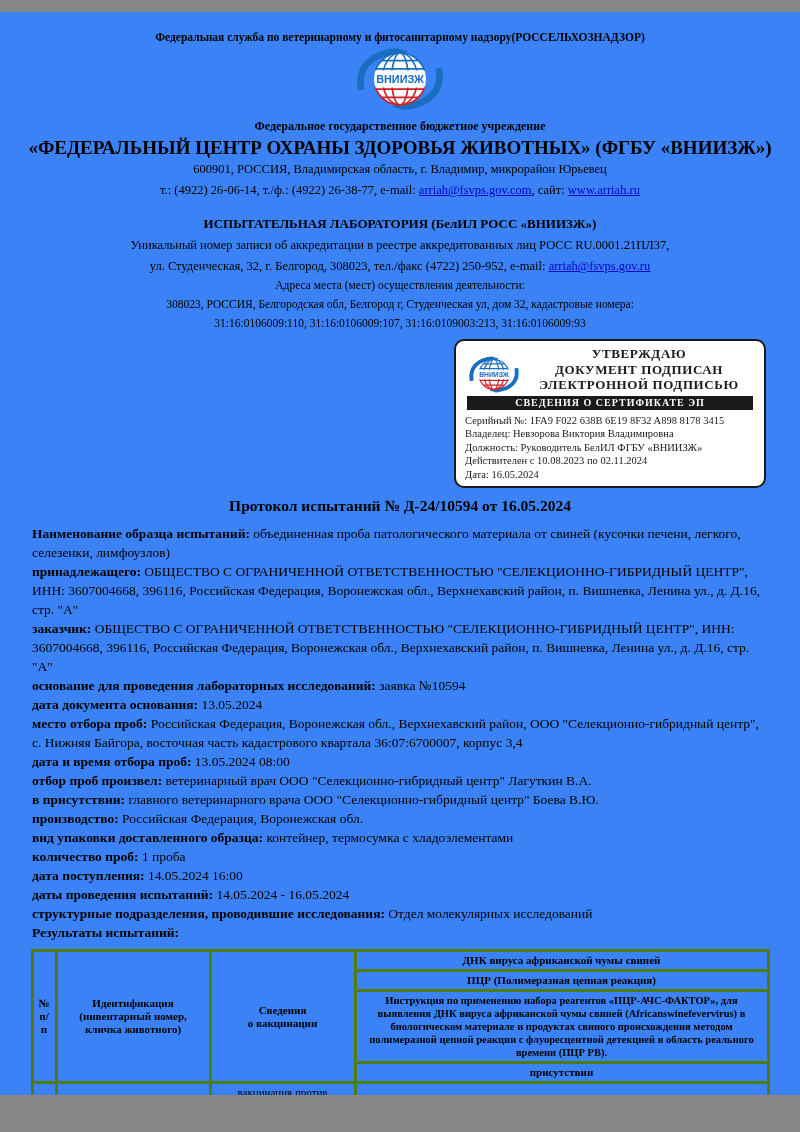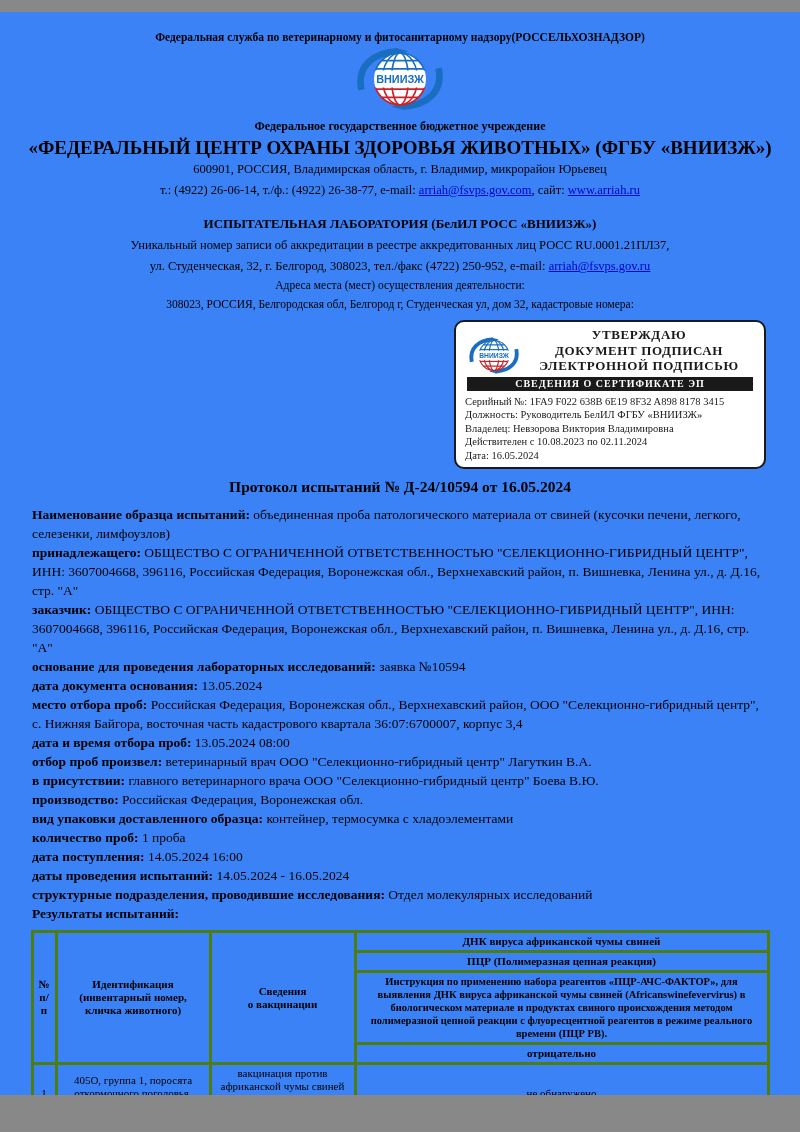--- a/index.html
+++ b/index.html
@@ -100,20 +100,21 @@
     <span>т.: (4922) 26-06-14, т./ф.: (4922) 26-38-77, e-mail: </span><a class="lnk">arriah@fsvps.gov.com</a><span>, сайт: </span><a class="lnk">www.arriah.ru</a>
   </div>
 
   <div class="hdr f-lab-t">ИСПЫТАТЕЛЬНАЯ ЛАБОРАТОРИЯ (БелИЛ РОСС «ВНИИЗЖ»)</div>
   <div class="hdr f-lab">Уникальный номер записи об аккредитации в реестре аккредитованных лиц РОСС RU.0001.21ПЛ37,</div>
   <div class="hdr f-lab">
     <span>ул. Студенческая, 32, г. Белгород, 308023, тел./факс (4722) 250-952, e-mail: </span><a class="lnk">arriah@fsvps.gov.ru</a>
   </div>
   <div class="hdr f-small">Адреса места (мест) осуществления деятельности:</div>
   <div class="hdr f-small">308023, РОССИЯ, Белгородская обл, Белгород г, Студенческая ул, дом 32, кадастровые номера:</div>
+  <div class="hdr f-small">31:16:0106009:110, 31:16:0106009:107, 31:16:0109003:213, 31:16:0106009:93</div>
 
   <div class="stamp">
     <div class="stamp-top">
       <svg width="58" height="37" viewBox="0 0 120 74">
         <defs>
           <clipPath id="ct2">
               <rect x="0" y="0" width="120" height="27"></rect>
             </clipPath>
           <clipPath id="cb2">
               <rect x="0" y="47" width="120" height="27"></rect>
@@ -141,22 +142,22 @@
         <text class="logo-txt" x="60" y="42" font-size="14" text-anchor="middle">ВНИИЗЖ</text>
       </svg>
       <div class="stamp-head">
         <div>УТВЕРЖДАЮ</div>
         <div>ДОКУМЕНТ ПОДПИСАН</div>
         <div>ЭЛЕКТРОННОЙ ПОДПИСЬЮ</div>
       </div>
     </div>
     <div class="stamp-bar">СВЕДЕНИЯ О СЕРТИФИКАТЕ ЭП</div>
     <div class="stamp-line">Серийный №: 1FA9 F022 638B 6E19 8F32 A898 8178 3415</div>
+    <div class="stamp-line">Владелец: Невзорова Виктория Владимировна</div>
     <div class="stamp-line">Должность: Руководитель БелИЛ ФГБУ «ВНИИЗЖ»</div>
-    <div class="stamp-line">Владелец: Невзорова Виктория Владимировна</div>
     <div class="stamp-line">Действителен с 10.08.2023 по 02.11.2024</div>
     <div class="stamp-line">Дата: 16.05.2024</div>
   </div>
 
   <div class="doc-title">Протокол испытаний № Д-24/10594 от 16.05.2024</div>
 
   <div class="fields">
       <div class="field"><strong>Наименование образца испытаний:</strong><span> объединенная проба патологического материала от свиней (кусочки печени, легкого, селезенки, лимфоузлов)</span></div>
       <div class="field"><strong>принадлежащего:</strong><span> ОБЩЕСТВО С ОГРАНИЧЕННОЙ ОТВЕТСТВЕННОСТЬЮ "СЕЛЕКЦИОННО-ГИБРИДНЫЙ ЦЕНТР", ИНН: 3607004668, 396116, Российская Федерация, Воронежская обл., Верхнехавский район, п. Вишневка, Ленина ул., д. Д.16, стр. "А"</span></div>
       <div class="field"><strong>заказчик:</strong><span> ОБЩЕСТВО С ОГРАНИЧЕННОЙ ОТВЕТСТВЕННОСТЬЮ "СЕЛЕКЦИОННО-ГИБРИДНЫЙ ЦЕНТР", ИНН: 3607004668, 396116, Российская Федерация, Воронежская обл., Верхнехавский район, п. Вишневка, Ленина ул., д. Д.16, стр. "А"</span></div>
@@ -190,24 +191,24 @@
 (инвентарный номер,
 кличка животного)</td>
       <td rowspan="4" class="hd pl">Сведения
 о вакцинации</td>
       <td class="hd">ДНК вируса африканской чумы свиней</td>
     </tr>
     <tr>
       <td class="hd">ПЦР (Полимеразная цепная реакция)</td>
     </tr>
     <tr>
-      <td class="instr">Инструкция по применению набора реагентов «ПЦР-АЧС-ФАКТОР», для выявления ДНК вируса африканской чумы свиней (Africanswinefevervirus) в биологическом материале и продуктах свиного происхождения методом полимеразной цепной реакции с флуоресцентной реагентов в режиме реального времени (ПЦР РВ).</td>
-    </tr>
-    <tr>
-      <td class="hd">отрицательно</td>
+      <td class="instr">Инструкция по применению набора реагентов «ПЦР-АЧС-ФАКТОР», для выявления ДНК вируса африканской чумы свиней (Africanswinefevervirus) в биологическом материале и продуктах свиного происхождения методом полимеразной цепной реакции с флуоресцентной детекцией в область реального времени (ПЦР РВ).</td>
+    </tr>
+    <tr>
+      <td class="hd">присутствии</td>
     </tr>
     <tr>
       <td>1</td>
       <td class="pl">405О, группа 1, поросята
 откормочного поголовья,
 корпус 1,4 (2 гол.)</td>
       <td class="pl">вакцинация против
 африканской чумы свиней не
 проводилась</td>
       <td>не обнаружено</td>

